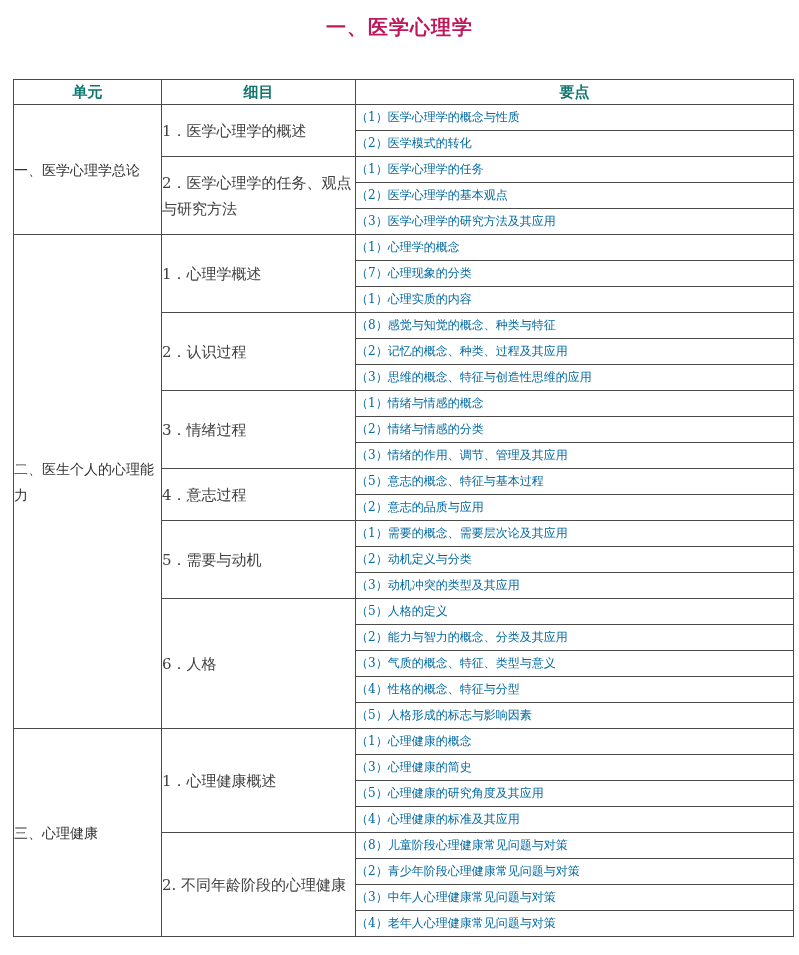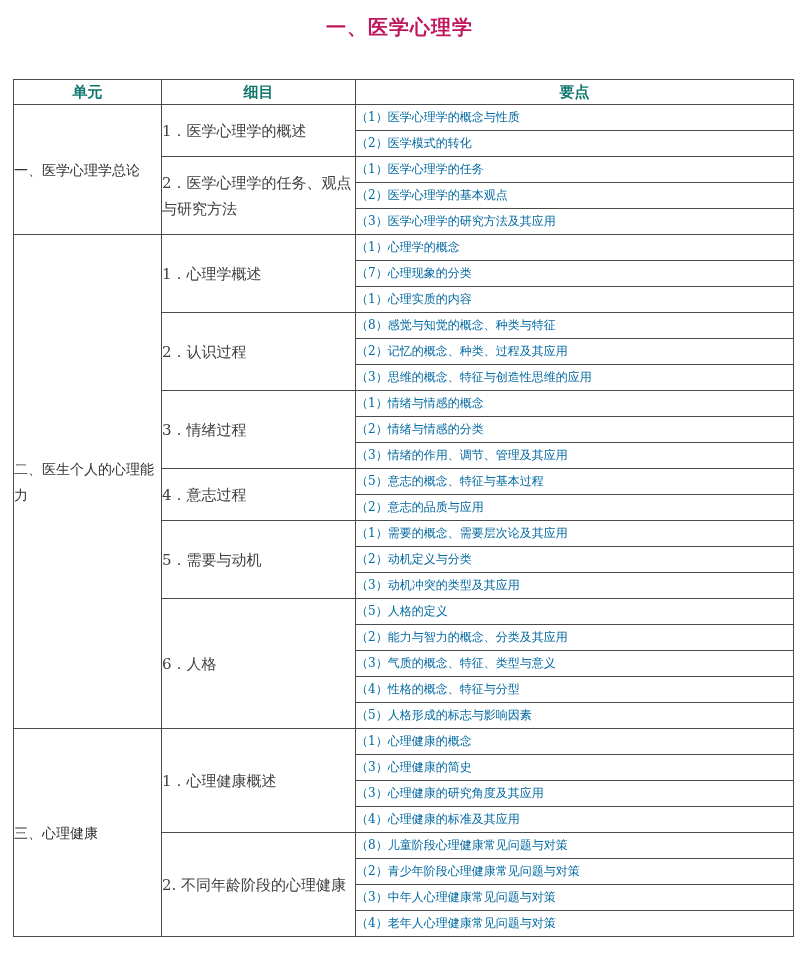--- a/index.html
+++ b/index.html
@@ -129,21 +129,21 @@
 
     <tr>
       <td class="unit" rowspan="8">三、心理健康</td>
       <td class="sub" rowspan="4">1．心理健康概述</td>
       <td class="pt">（1）心理健康的概念</td>
     </tr>
     <tr>
       <td class="pt">（3）心理健康的简史</td>
     </tr>
     <tr>
-      <td class="pt">（3）心理健康的研究角度及其应用</td>
+      <td class="pt">（5）心理健康的研究角度及其应用</td>
     </tr>
     <tr>
       <td class="pt">（4）心理健康的标准及其应用</td>
     </tr>
     <tr>
       <td class="sub" rowspan="4">2. 不同年龄阶段的心理健康</td>
       <td class="pt">（8）儿童阶段心理健康常见问题与对策</td>
     </tr>
     <tr>
       <td class="pt">（2）青少年阶段心理健康常见问题与对策</td>

